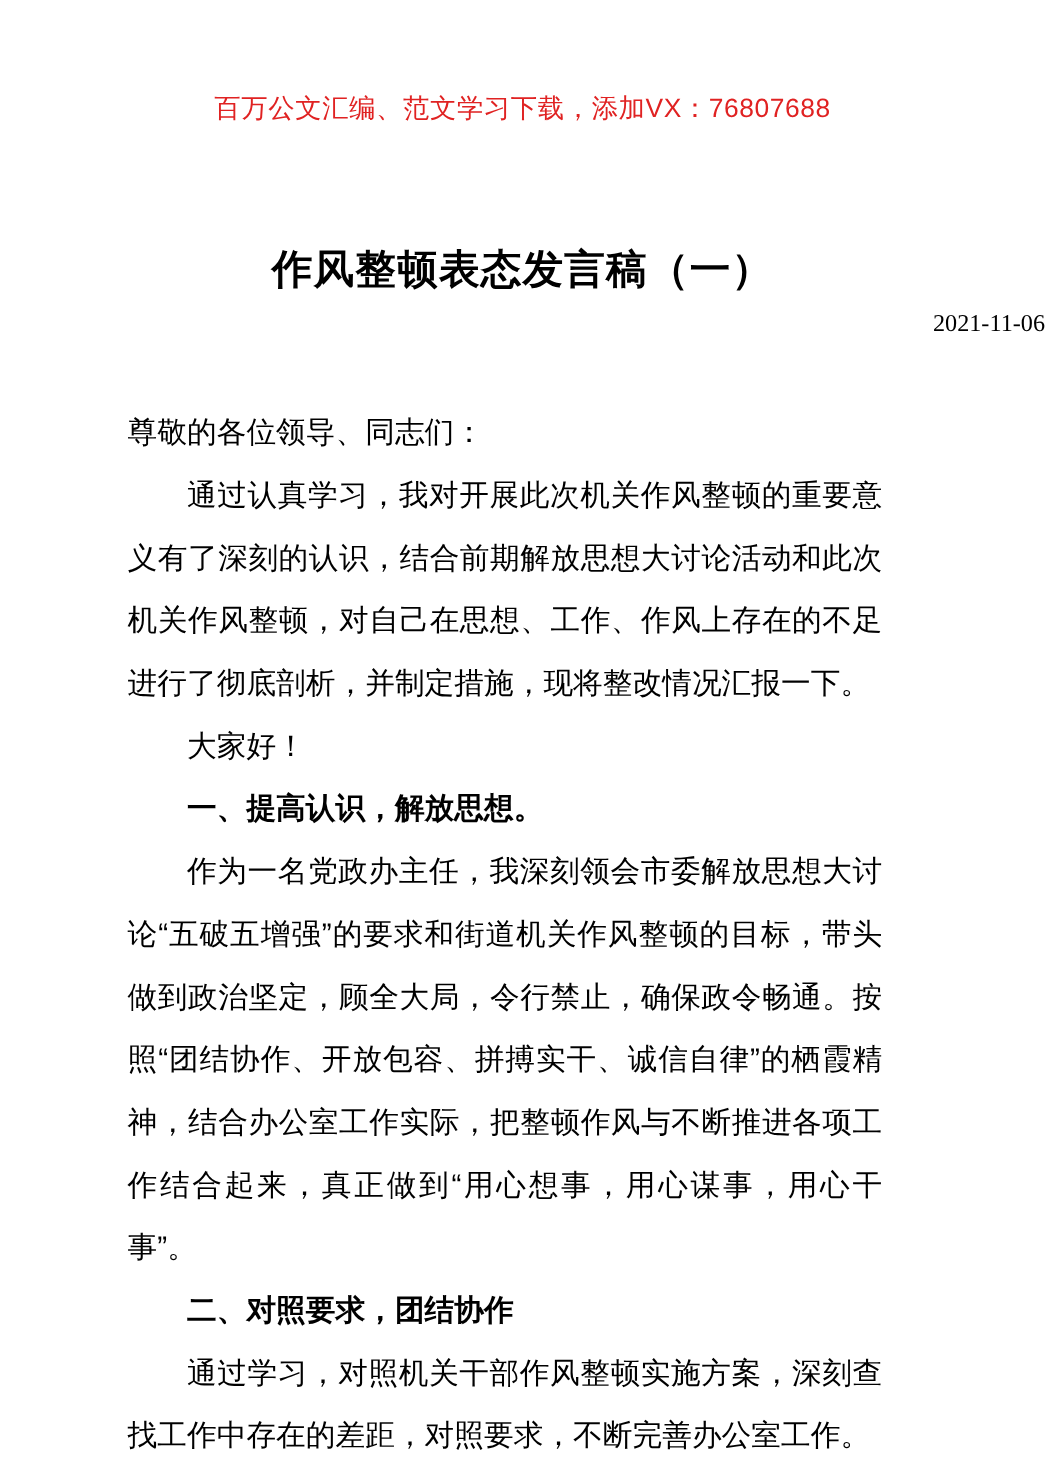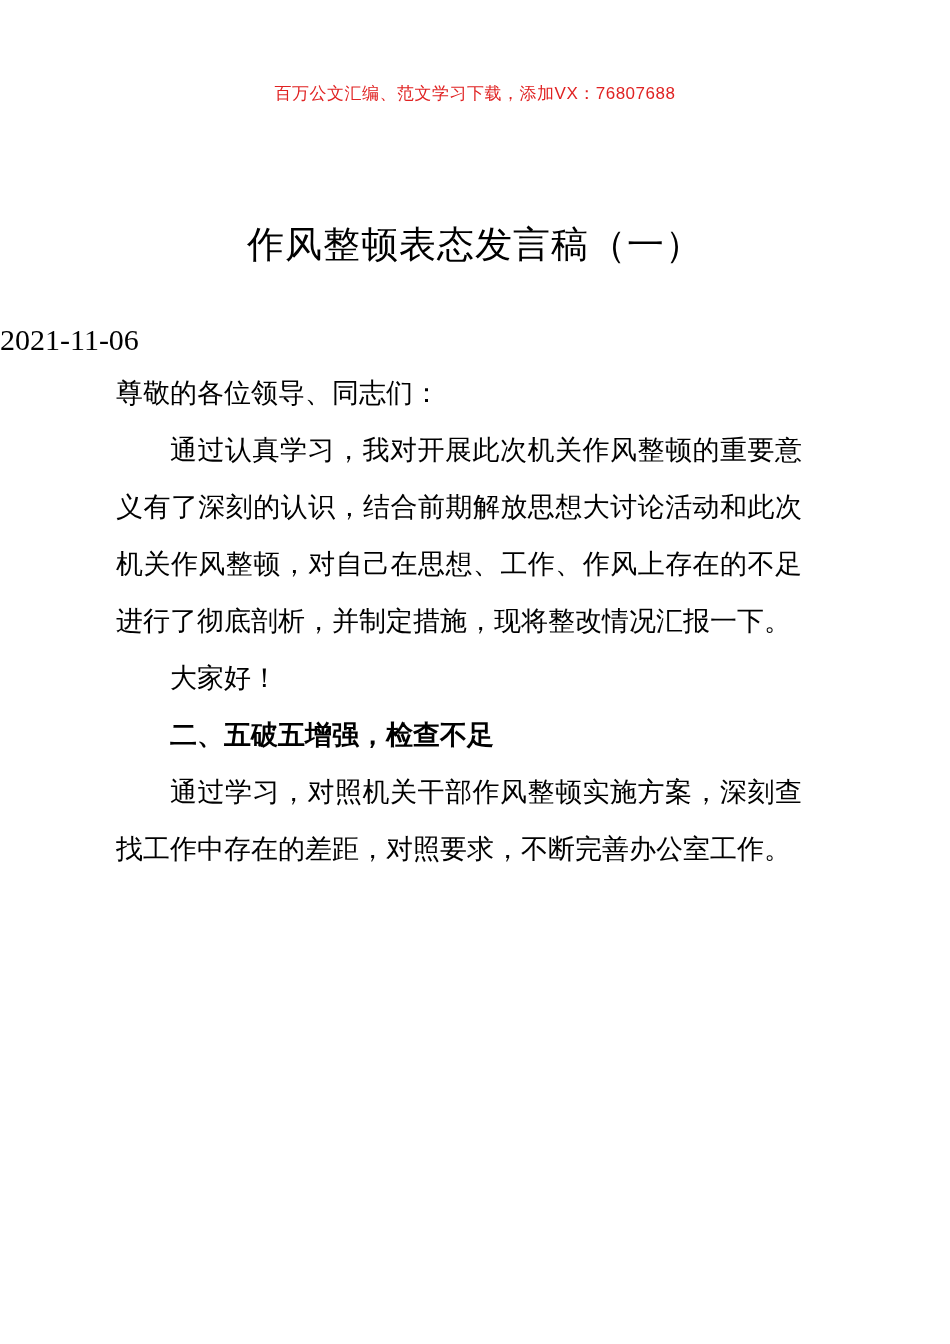--- a/index.html
+++ b/index.html
@@ -16,43 +16,42 @@
     font-family: "Liberation Sans", sans-serif;
     color: #000000;
   }
   .notice {
     position: absolute;
     top: 82px;
     left: 0;
     width: 100%;
     text-align: center;
     color: #e02222;
-    font-size: 17px;
+    font-size: 24px;
     letter-spacing: 0.5px;
   }
   .title {
     position: absolute;
     top: 220px;
     left: 0;
     width: 100%;
     text-align: center;
     margin: 0;
     font-size: 37px;
-    font-weight: normal;
+    font-weight: bold;
     letter-spacing: 1px;
   }
   .date {
     position: absolute;
     top: 281px;
     left: 0;
     width: 100%;
-    text-align: left;
+    text-align: right;
     font-family: "Liberation Serif", serif;
-    font-size: 30px;
-    margin-top: 42px;
+    font-size: 22px;
   }
   .doc-body {
     position: absolute;
     top: 365px;
     left: 116px;
     width: 686px;
     font-size: 27px;
     line-height: 57px;
     text-align: justify;
     text-justify: inter-ideograph;
@@ -71,16 +70,18 @@
 <body>
 
 <div class="page">
   <div class="notice">百万公文汇编、范文学习下载，添加VX：76807688</div>
   <h1 class="title">作风整顿表态发言稿（一）</h1>
   <div class="date">2021-11-06</div>
   <div class="doc-body">
       <p class="para">尊敬的各位领导、同志们：</p>
       <p class="para indent">通过认真学习，我对开展此次机关作风整顿的重要意义有了深刻的认识，结合前期解放思想大讨论活动和此次机关作风整顿，对自己在思想、工作、作风上存在的不足进行了彻底剖析，并制定措施，现将整改情况汇报一下。</p>
       <p class="para indent">大家好！</p>
-      <p class="para indent bold">二、五破五增强，检查不足</p>
+      <p class="para indent bold">一、提高认识，解放思想。</p>
+      <p class="para indent">作为一名党政办主任，我深刻领会市委解放思想大讨论“五破五增强”的要求和街道机关作风整顿的目标，带头做到政治坚定，顾全大局，令行禁止，确保政令畅通。按照“团结协作、开放包容、拼搏实干、诚信自律”的栖霞精神，结合办公室工作实际，把整顿作风与不断推进各项工作结合起来，真正做到“用心想事，用心谋事，用心干事”。</p>
+      <p class="para indent bold">二、对照要求，团结协作</p>
       <p class="para indent">通过学习，对照机关干部作风整顿实施方案，深刻查找工作中存在的差距，对照要求，不断完善办公室工作。</p>
     </div>
 </div>
 
 </body></html>

